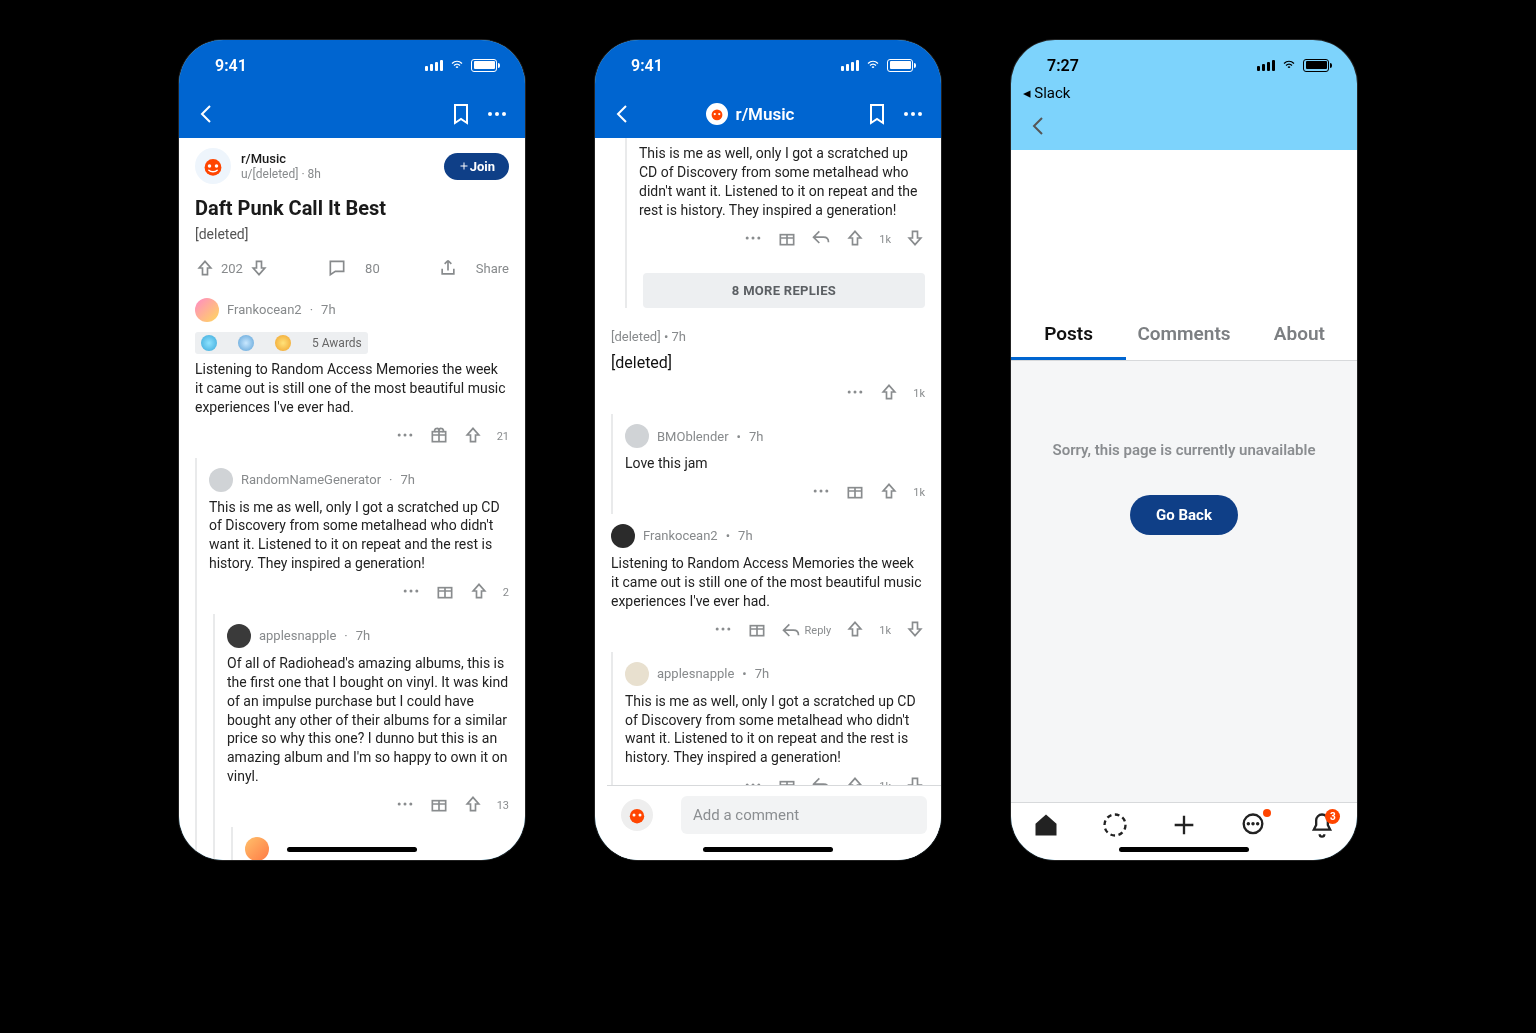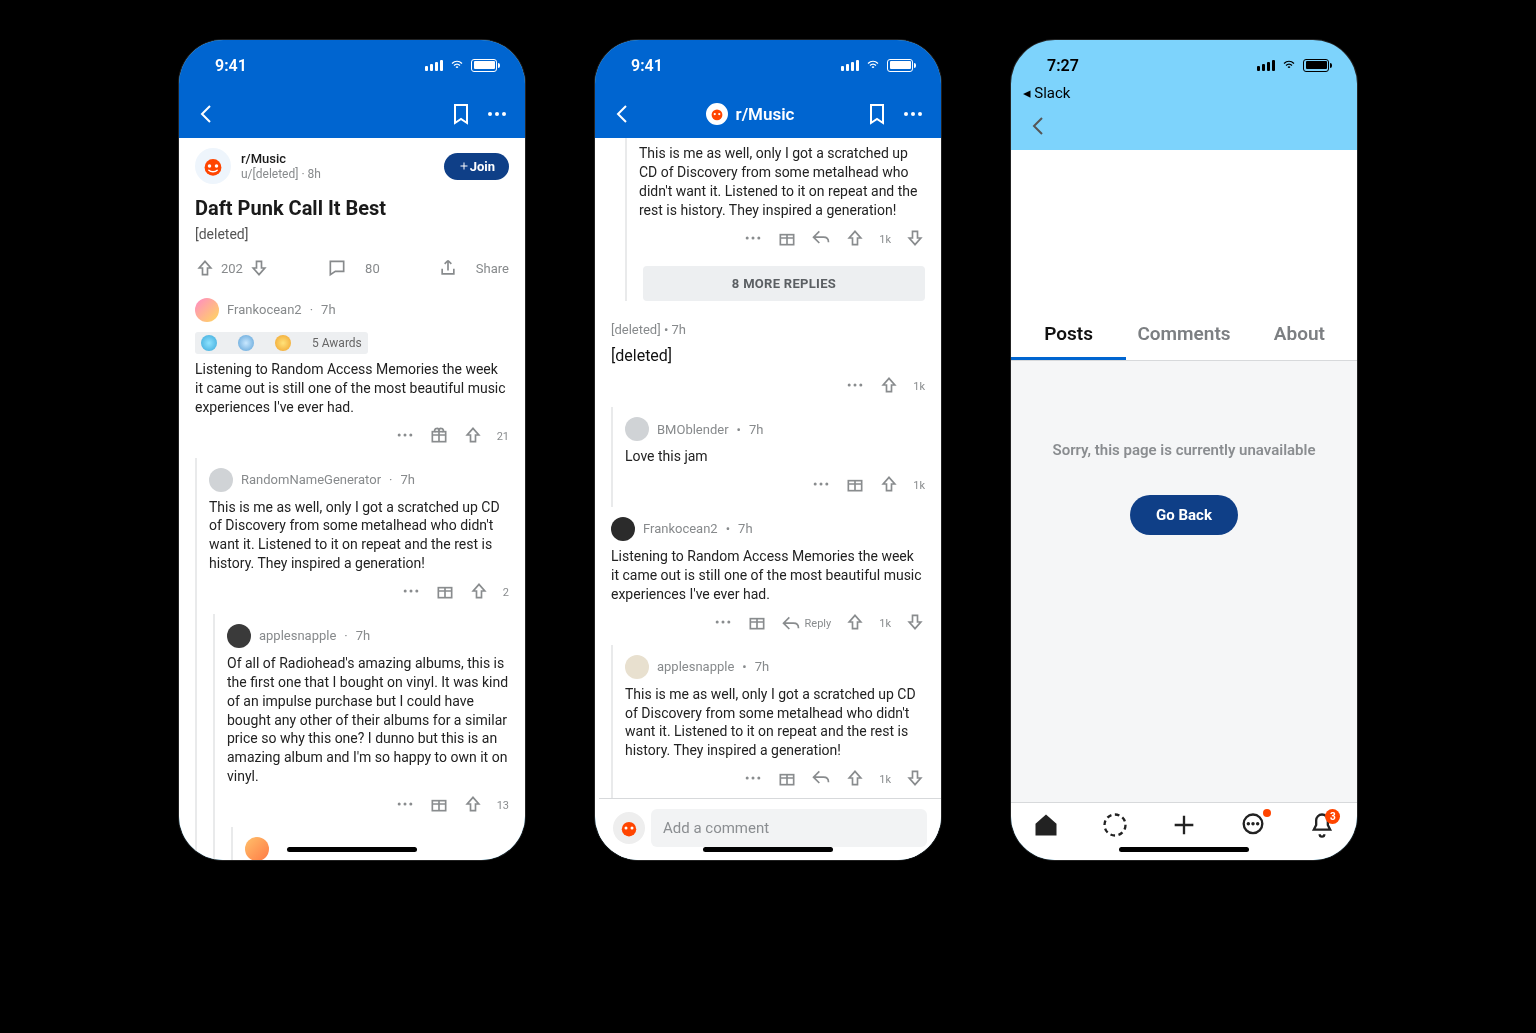--- a/index.html
+++ b/index.html
@@ -60,23 +60,23 @@
   .comment{padding:10px 16px 2px;font-size:14px;color:#222;line-height:1.35}
   .c-head{display:flex;align-items:center;gap:8px;font-size:13px;color:var(--grey);margin-bottom:6px}
   .c-head .avatar{width:24px;height:24px;border-radius:50%;background:#ddd;flex:none;display:flex;align-items:center;justify-content:center;overflow:hidden}
   .c-actions{display:flex;justify-content:flex-end;align-items:center;gap:14px;color:#898c8e;font-size:11px;padding:8px 0 6px}
   .c-actions svg{width:20px;height:20px}
   .nested{margin-left:16px;border-left:2px solid var(--light-grey);padding-left:0}
   .nested .comment{padding-left:12px;padding-right:16px}
   .awards{display:inline-flex;align-items:center;gap:21px;background:var(--pill);border-radius:3px;padding:3px 6px;font-size:12px;color:#666;margin:2px 16px 6px}
   .awards .a{width:16px;height:16px;border-radius:50%}
 
-  .more-replies{margin:6px 16px 10px;background:var(--pill);text-align:center;padding:10px;font-size:13px;font-weight:700;color:#5b5f63;border-radius:4px;letter-spacing:.3px}
-
-  .add-comment{position:absolute;bottom:0;left:4px;right:0;background:#fff;border-top:1px solid var(--border);display:flex;align-items:center;gap:6px;padding:10px 14px 13px}
+  .more-replies{margin:13px 16px 10px;background:var(--pill);text-align:center;padding:10px;font-size:13px;font-weight:700;color:#5b5f63;border-radius:4px;letter-spacing:.3px}
+
+  .add-comment{position:absolute;bottom:0;left:12px;right:0;background:#fff;border-top:1px solid var(--border);display:flex;align-items:center;gap:28px;padding:10px 14px 26px}
   .add-comment .avatar{width:32px;height:32px;border-radius:50%;background:#eee;display:flex;align-items:center;justify-content:center}
   .add-comment .field{flex:1;background:#f2f3f4;border-radius:6px;padding:10px 12px;color:#8b8e91;font-size:15px}
 
   
   .tabs{display:flex;border-bottom:1px solid var(--border);margin-top:210px}
   .tab{flex:1;text-align:center;padding:12px 0;font-size:19px;font-weight:600;color:#7c7f82}
   .tab.active{color:#111;border-bottom:3px solid var(--blue)}
   .empty{flex:1;background:#f5f6f7;display:flex;flex-direction:column;align-items:center;padding-top:80px;gap:36px}
   .empty-msg{color:#8a8d90;font-weight:600;font-size:15px}
   .goback{background:var(--join);color:#fff;font-weight:700;font-size:15px;padding:11px 26px;border-radius:999px}

